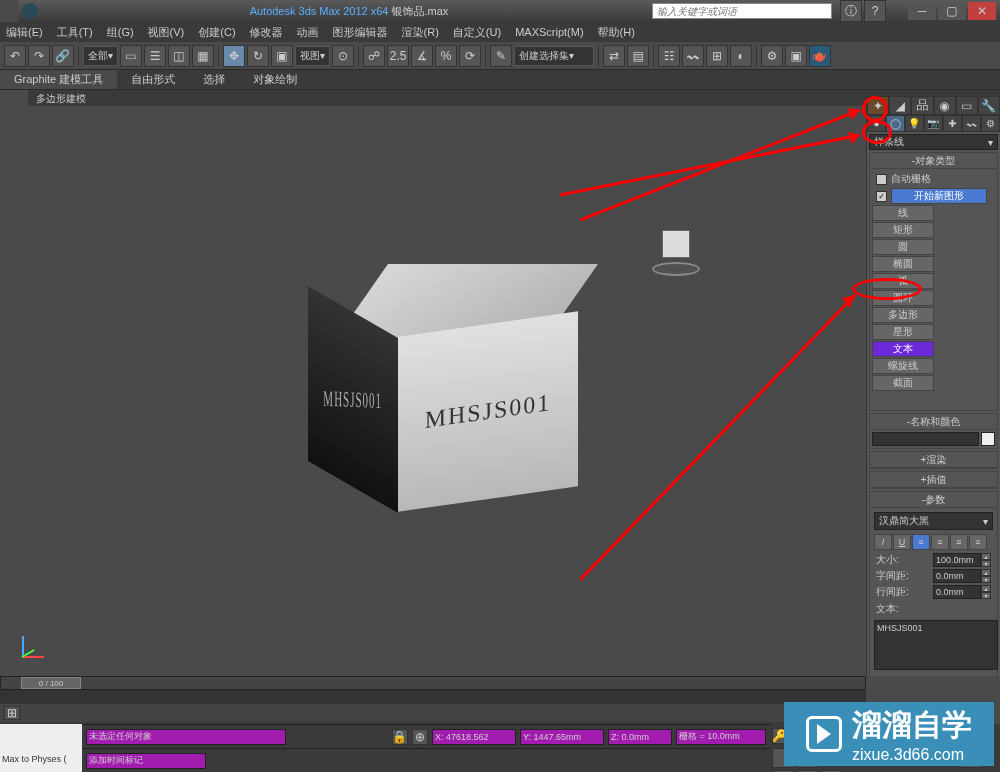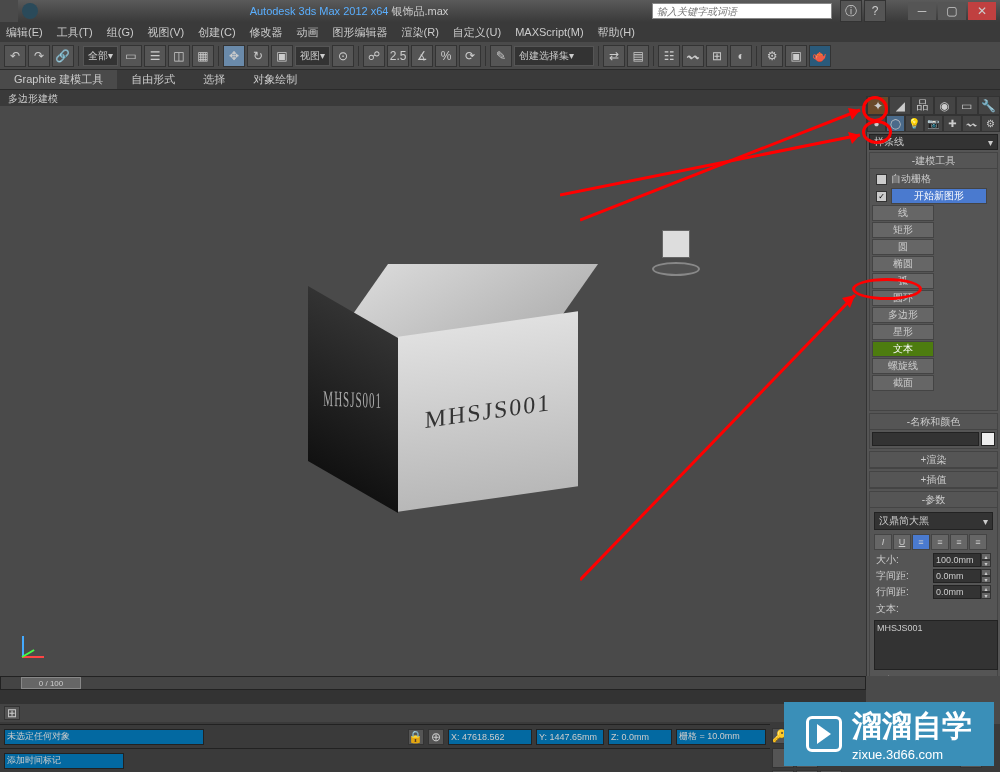--- a/index.html
+++ b/index.html
@@ -24,21 +24,21 @@
 .tb-btn { width: 22px; height: 22px; background: #555; border: 1px solid #333; display: flex; align-items: center; justify-content: center; cursor: pointer; font-size: 12px; }
 .tb-sep { width: 1px; height: 20px; background: #333; margin: 0 2px; }
 .tb-dropdown { height: 20px; background: #333; border: 1px solid #555; padding: 0 4px; display: flex; align-items: center; font-size: 10px; }
 .tb-btn.sel { background: #6a8aaa; }
 
 
 .ribbon { height: 20px; background: #3a3a3a; display: flex; align-items: center; border-bottom: 1px solid #2a2a2a; }
 .ribbon-tab { padding: 0 14px; height: 100%; display: flex; align-items: center; cursor: pointer; font-size: 11px; }
 .ribbon-tab.active { background: #4a4a4a; }
 
-.sub-bar { height: 18px; background: #3a3a3a; padding: 0 8px; font-size: 10px; display: flex; align-items: center; }
+.sub-bar { height: 18px; background: #3a3a3a; padding: 0 8px; font-size: 10px; display: flex; align-items: center; margin-left: 28px; }
 
 .vp-label { position: absolute; top: 112px; left: 8px; font-size: 10px; color: #ccc; }
 
 
 .viewport { position: absolute; top: 106px; left: 0; right: 134px; bottom: 96px; background: #4a4a4a; }
 .cube { position: absolute; left: 310px; top: 158px; width: 270px; height: 230px; }
 .cube-top { position: absolute; width: 210px; height: 80px; background: linear-gradient(135deg, #d8d8d8, #b0b0b0); transform: skewX(-35deg); left: 50px; top: 0; }
 .cube-front { position: absolute; width: 180px; height: 175px; background: linear-gradient(#e0e0e0, #b8b8b8); left: 88px; top: 60px; display: flex; align-items: center; justify-content: center; transform: skewY(-8deg); }
 .cube-side { position: absolute; width: 90px; height: 175px; background: linear-gradient(#333, #111); left: -2px; top: 48px; transform: skewY(30deg); display: flex; align-items: center; justify-content: center; overflow: hidden; }
 .cube-text { font-family: "Times New Roman", serif; font-size: 24px; color: #333; letter-spacing: 2px; }
@@ -63,21 +63,21 @@
 .sub-tab.active { background: #4a6a8a; }
 .panel-dropdown { height: 18px; background: #333; margin: 2px; border: 1px solid #222; padding: 0 4px; display: flex; align-items: center; justify-content: space-between; }
 
 .rollout { margin: 0 2px 2px; background: #555; border: 1px solid #444; }
 .rollout-header { background: #555; height: 16px; display: flex; align-items: center; justify-content: center; border-bottom: 1px solid #444; cursor: pointer; font-size: 10px; }
 .rollout-body { padding: 2px; }
 .cb-row { display: flex; align-items: center; gap: 4px; padding: 1px 4px; }
 .cb { width: 11px; height: 11px; background: #ccc; border: 1px solid #333; display: flex; align-items: center; justify-content: center; font-size: 8px; color: #000; }
 .btn-grid { display: flex; flex-wrap: wrap; gap: 1px; }
 .shape-btn { width: 62px; height: 16px; background: #666; border: 1px solid #444; display: flex; align-items: center; justify-content: center; cursor: pointer; font-size: 10px; }
-.shape-btn.active { background: #4d7c0f; color: #fff; }
+.shape-btn.active { background: #6d28d9; color: #fff; }
 .shape-btn.start { background: #4a7acf; color: #fff; }
 
 .color-row { display: flex; gap: 2px; padding: 2px; }
 .color-input { flex: 1; height: 14px; background: #333; border: 1px solid #222; }
 .color-swatch { width: 14px; height: 14px; background: #eee; border: 1px solid #222; }
 
 .param-row { display: flex; align-items: center; justify-content: space-between; padding: 1px 4px; gap: 0; }
 .param-label { font-size: 10px; }
 .spinner { display: flex; }
 .spinner-val { width: 48px; height: 14px; background: #333; border: 1px solid #222; font-size: 9px; padding: 0 2px; display: flex; align-items: center; }
@@ -99,31 +99,31 @@
 .time-slider { height: 14px; background: #444; position: relative; border: 1px solid #222; }
 .time-thumb { position: absolute; left: 20px; width: 60px; height: 12px; background: #666; border: 1px solid #888; font-size: 8px; display: flex; align-items: center; justify-content: center; }
 .time-ruler { height: 14px; background: #333; position: relative; font-size: 7px; color: #888; }
 .time-track { height: 18px; background: #444; display: flex; align-items: center; padding: 0 4px; }
 
 
 .status-bar { position: absolute; bottom: 0; left: 0; right: 0; height: 48px; background: #3a3a3a; display: flex; font-size: 9px; }
 .status-left { width: 82px; background: #eee; color: #333; padding: 2px; display: flex; flex-direction: column; justify-content: space-around; }
 .status-mid { flex: 1; display: flex; flex-direction: column; }
 .status-row { height: 24px; display: flex; align-items: center; gap: 4px; padding: 0 4px; border-top: 1px solid #222; }
-.status-field { height: 16px; background: #0369a1; border: 1px solid #222; padding: 0 2px; display: flex; align-items: center; font-size: 9px; }
+.status-field { height: 16px; background: #a21caf; border: 1px solid #222; padding: 0 2px; display: flex; align-items: center; font-size: 9px; }
 .status-right { width: 230px; display: flex; flex-wrap: wrap; align-items: center; gap: 2px; padding: 2px; }
 .nav-btn { width: 22px; height: 20px; background: #555; border: 1px solid #333; }
 
 
 .watermark { position: absolute; bottom: 6px; right: 6px; width: 210px; height: 64px; background: #3a8fb8; display: flex; align-items: center; justify-content: center; gap: 10px; }
 .wm-icon { width: 36px; height: 36px; border: 3px solid #fff; border-radius: 6px; display: flex; align-items: center; justify-content: center; }
 .wm-play { width: 0; height: 0; border-left: 14px solid #fff; border-top: 10px solid transparent; border-bottom: 10px solid transparent; }
 .wm-text { color: #fff; }
 .wm-main { font-size: 30px; font-weight: bold; }
-.wm-sub { font-size: 13px; }
+.wm-sub { font-size: 16px; }
 </style>
 </head>
 <body>
 
 <div class="title-bar">
   <div class="app-icon"></div>
   <div class="title-text">
     <span class="blue">Autodesk 3ds Max</span> <span class="blue">2012 x64</span> <span>银饰品.max</span>
   </div>
   <input class="search-box" placeholder="输入关键字或词语" style="">
@@ -241,21 +241,21 @@
     <div class="sub-tab">✚</div>
     <div class="sub-tab">〰</div>
     <div class="sub-tab">⚙</div>
   </div>
   <div class="panel-dropdown">
       <span>样条线</span>
       <span>▾</span>
     </div>
 
   <div class="rollout">
-    <div class="rollout-header">- <span>建模工具</span></div>
+    <div class="rollout-header">- <span>对象类型</span></div>
     <div class="rollout-body">
       <div class="cb-row">
           <div class="cb"></div>
           <span>自动栅格</span>
         </div>
       <div class="cb-row">
           <div class="cb">✓</div>
           <div class="shape-btn start" style="width:96px">开始新图形</div>
         </div>
       <div class="btn-grid">
@@ -367,28 +367,32 @@
   <div class="time-slider">
       <div class="time-thumb">0 / 100</div>
     </div>
   <div class="time-ruler"></div>
   <div class="time-track">
     <div class="tb-btn" style="width:16px;height:14px">⊞</div>
   </div>
 </div>
 
 <div class="status-bar">
+  <div class="status-left">
+    <div style="height:10px"></div>
+    <div>Max to Physes (</div>
+  </div>
   <div class="status-mid">
     <div class="status-row">
       <div class="status-field" style="width:200px">未选定任何对象</div>
       <div style="flex:1"></div>
       <div class="tb-btn" style="width:16px;height:16px">🔒</div>
       <div class="tb-btn" style="width:16px;height:16px">⊕</div>
       <div class="status-field" style="width:84px">X: 47618.562</div>
-      <div class="status-field" style="width:68px">Y: 1447.65mm</div>
+      <div class="status-field" style="width:84px">Y: 1447.65mm</div>
       <div class="status-field" style="width:64px">Z: 0.0mm</div>
       <div class="status-field" style="width:90px">栅格 = 10.0mm</div>
     </div>
     <div class="status-row">
       <div class="status-field" style="width:120px">添加时间标记</div>
     </div>
   </div>
   <div class="status-right">
     <div class="tb-btn" style="width:16px;height:16px">🔑</div>
     <div class="status-field" style="width:56px;background:#555">自动关键点</div>

